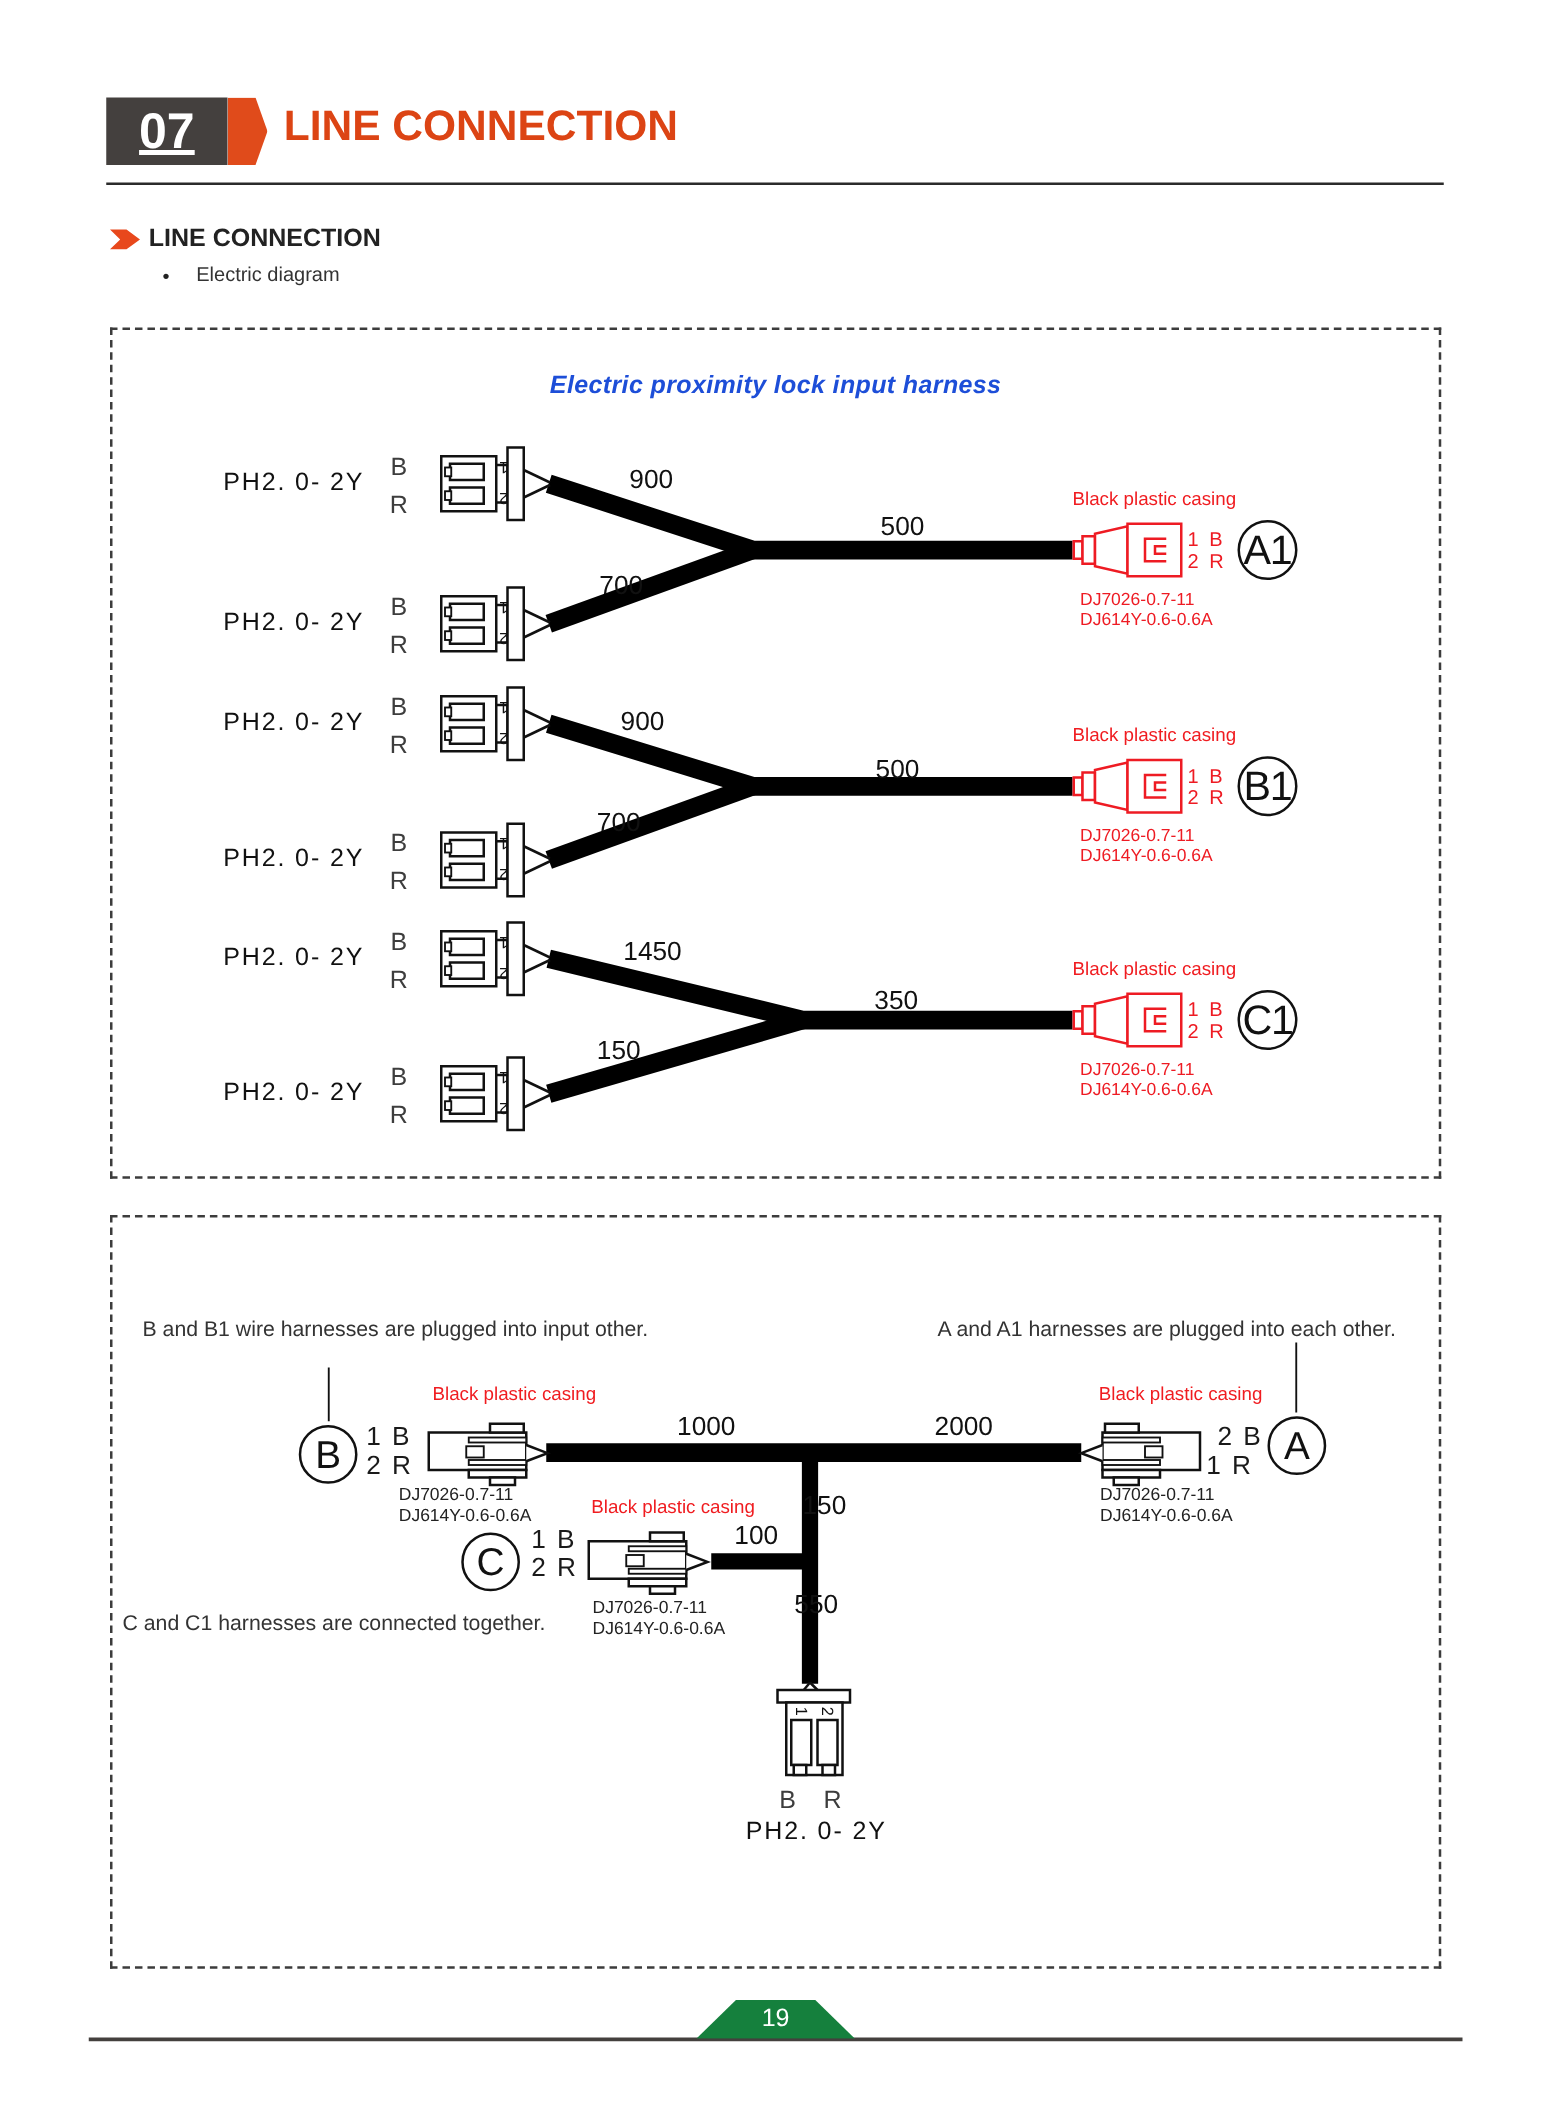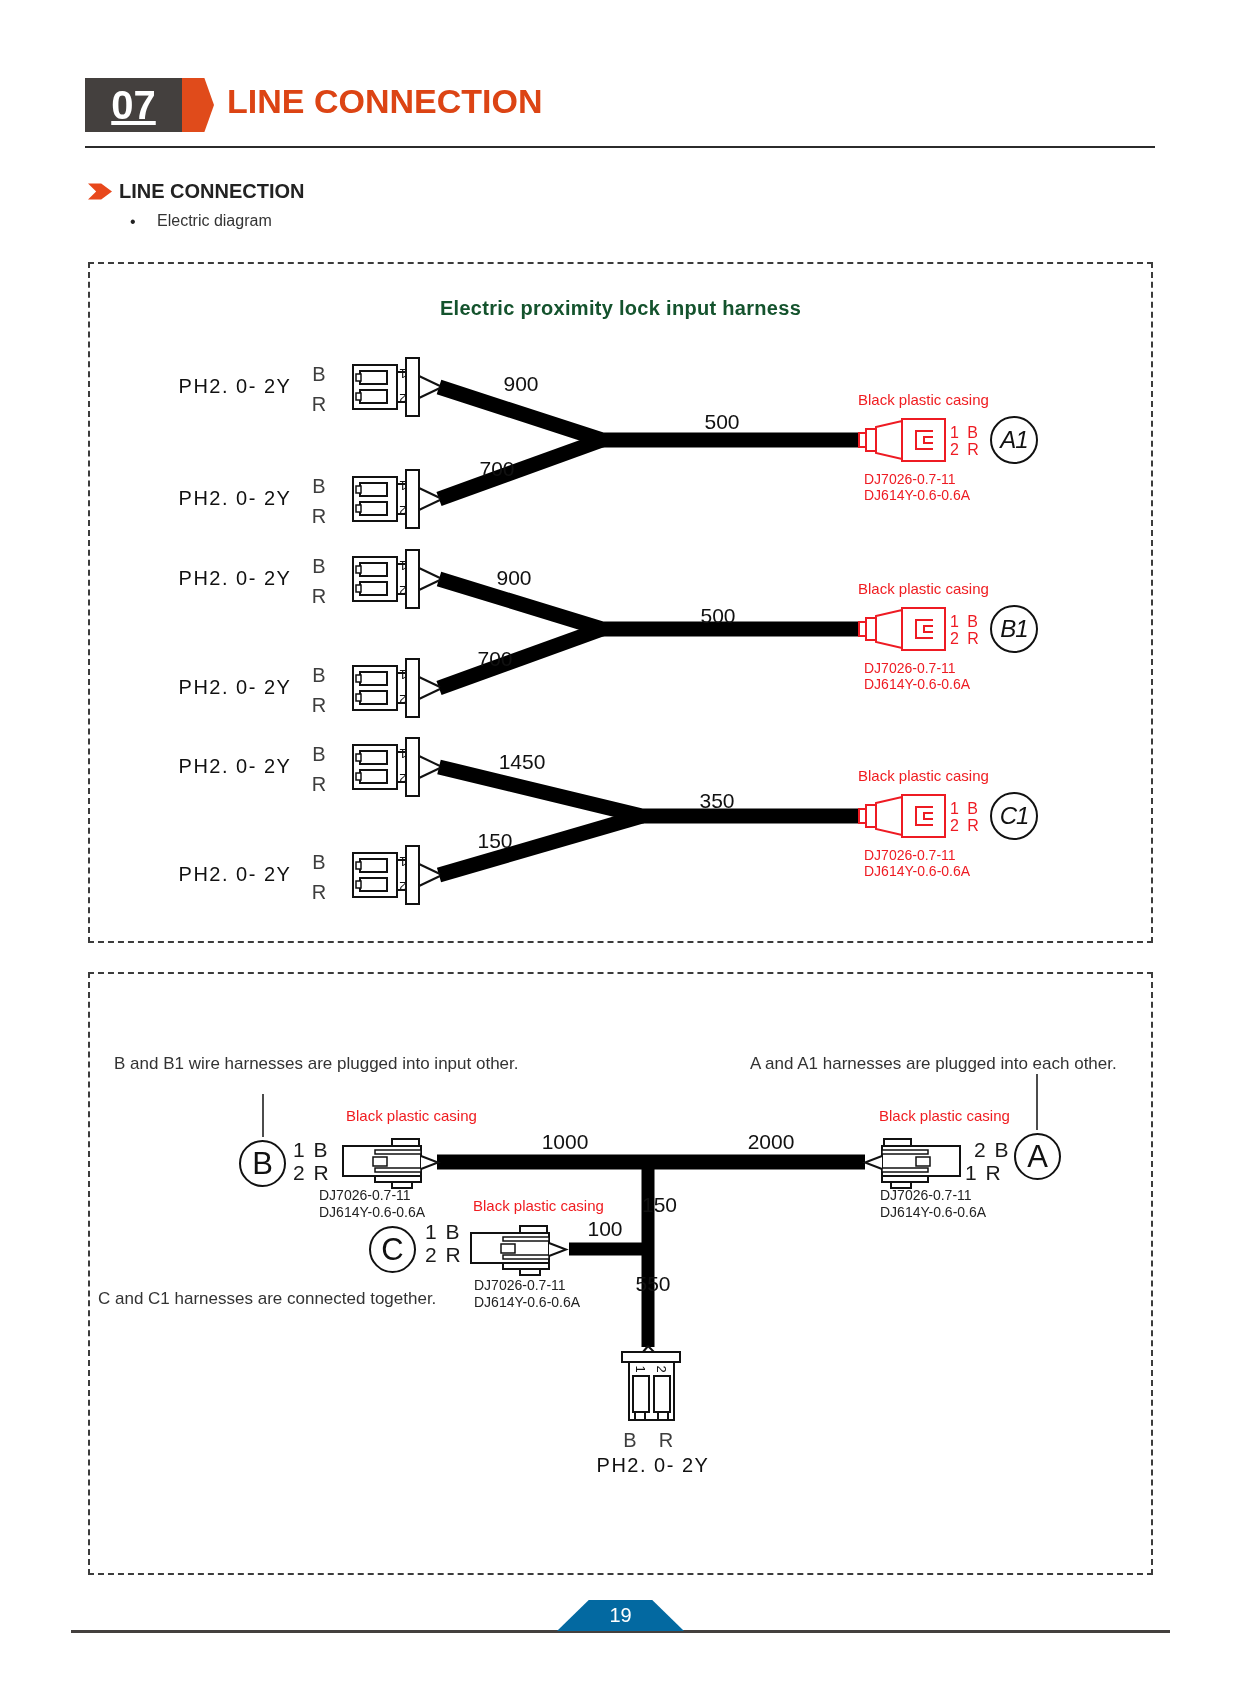--- a/index.html
+++ b/index.html
@@ -15,39 +15,39 @@
   .rule{left:85px;top:146px;width:1070px;height:2px;background:#2b2b2b;}
   .arrow-ic{left:88px;top:182px;width:24px;height:19px;background:#e8481c;
             clip-path:polygon(0 8%,55% 8%,100% 50%,55% 92%,0 92%,34% 50%);}
   .intro-h{left:119px;top:180px;font-size:20px;font-weight:bold;color:#222;}
   .dot{left:130px;top:213px;font-size:16px;color:#222;}
   .bullet-t{left:157px;top:212px;font-size:16px;color:#333;}
   
   .box{border:2px dashed #3c3c3c;background:#fff;box-sizing:border-box;}
   .box1{left:88px;top:262px;width:1065px;height:681px;}
   .box2{left:88px;top:972px;width:1065px;height:603px;}
-  .d1-title{left:0;top:33px;width:100%;text-align:center;font-size:20px;font-weight:bold;color:#14532d;letter-spacing:.3px;}
+  .d1-title{left:0;top:33px;width:100%;text-align:center;font-size:20px;font-weight:bold;color:#1d4ed8;letter-spacing:.3px;font-style:italic;}
   
   .ph{font-size:20px;color:#111;letter-spacing:1.5px;white-space:nowrap;width:130px;text-align:center;}
   .ltr{font-size:20px;color:#3d3d3d;width:26px;text-align:center;}
   .num{font-size:21px;color:#111;width:70px;text-align:center;}
   .casing{font-size:15px;color:#f01c20;white-space:nowrap;}
   .pinred{font-size:16px;color:#ee1b23;word-spacing:4px;white-space:nowrap;}
   .pinblk{font-size:21px;color:#1a1a1a;word-spacing:3px;white-space:nowrap;}
   .dj{font-size:14px;color:#ee1b23;white-space:nowrap;}
   .djk{font-size:14px;color:#222;white-space:nowrap;}
   .note{font-size:17px;color:#333;white-space:nowrap;}
   .circ{border:2.2px solid #111;border-radius:50%;display:flex;align-items:center;justify-content:center;
         box-sizing:border-box;background:#fff;color:#111;}
-  .circ.sm{width:48px;height:48px;font-size:24px;letter-spacing:-1px;font-style:italic;}
+  .circ.sm{width:48px;height:48px;font-size:33px;letter-spacing:-1px;}
   .circ.lg{width:47px;height:47px;font-size:31px;}
   .caption{left:0;top:530px;width:100%;text-align:center;font-size:19px;font-weight:bold;color:#222;}
   
   .foot-line{left:71px;top:1630px;width:1099px;height:3px;background:#44403e;}
-  .trap{left:557px;top:1600px;width:127px;height:31px;background:#0369a1;
+  .trap{left:557px;top:1600px;width:127px;height:31px;background:#15803d;
         clip-path:polygon(25% 0,75% 0,100% 100%,0 100%);display:flex;align-items:center;justify-content:center;
         color:#fff;font-size:20px;}
   svg text{font-family:"Liberation Sans",sans-serif;}
 </style>
 </head>
 <body>
 
 <div class="page">
 
   <div class="abs badge">07</div>

